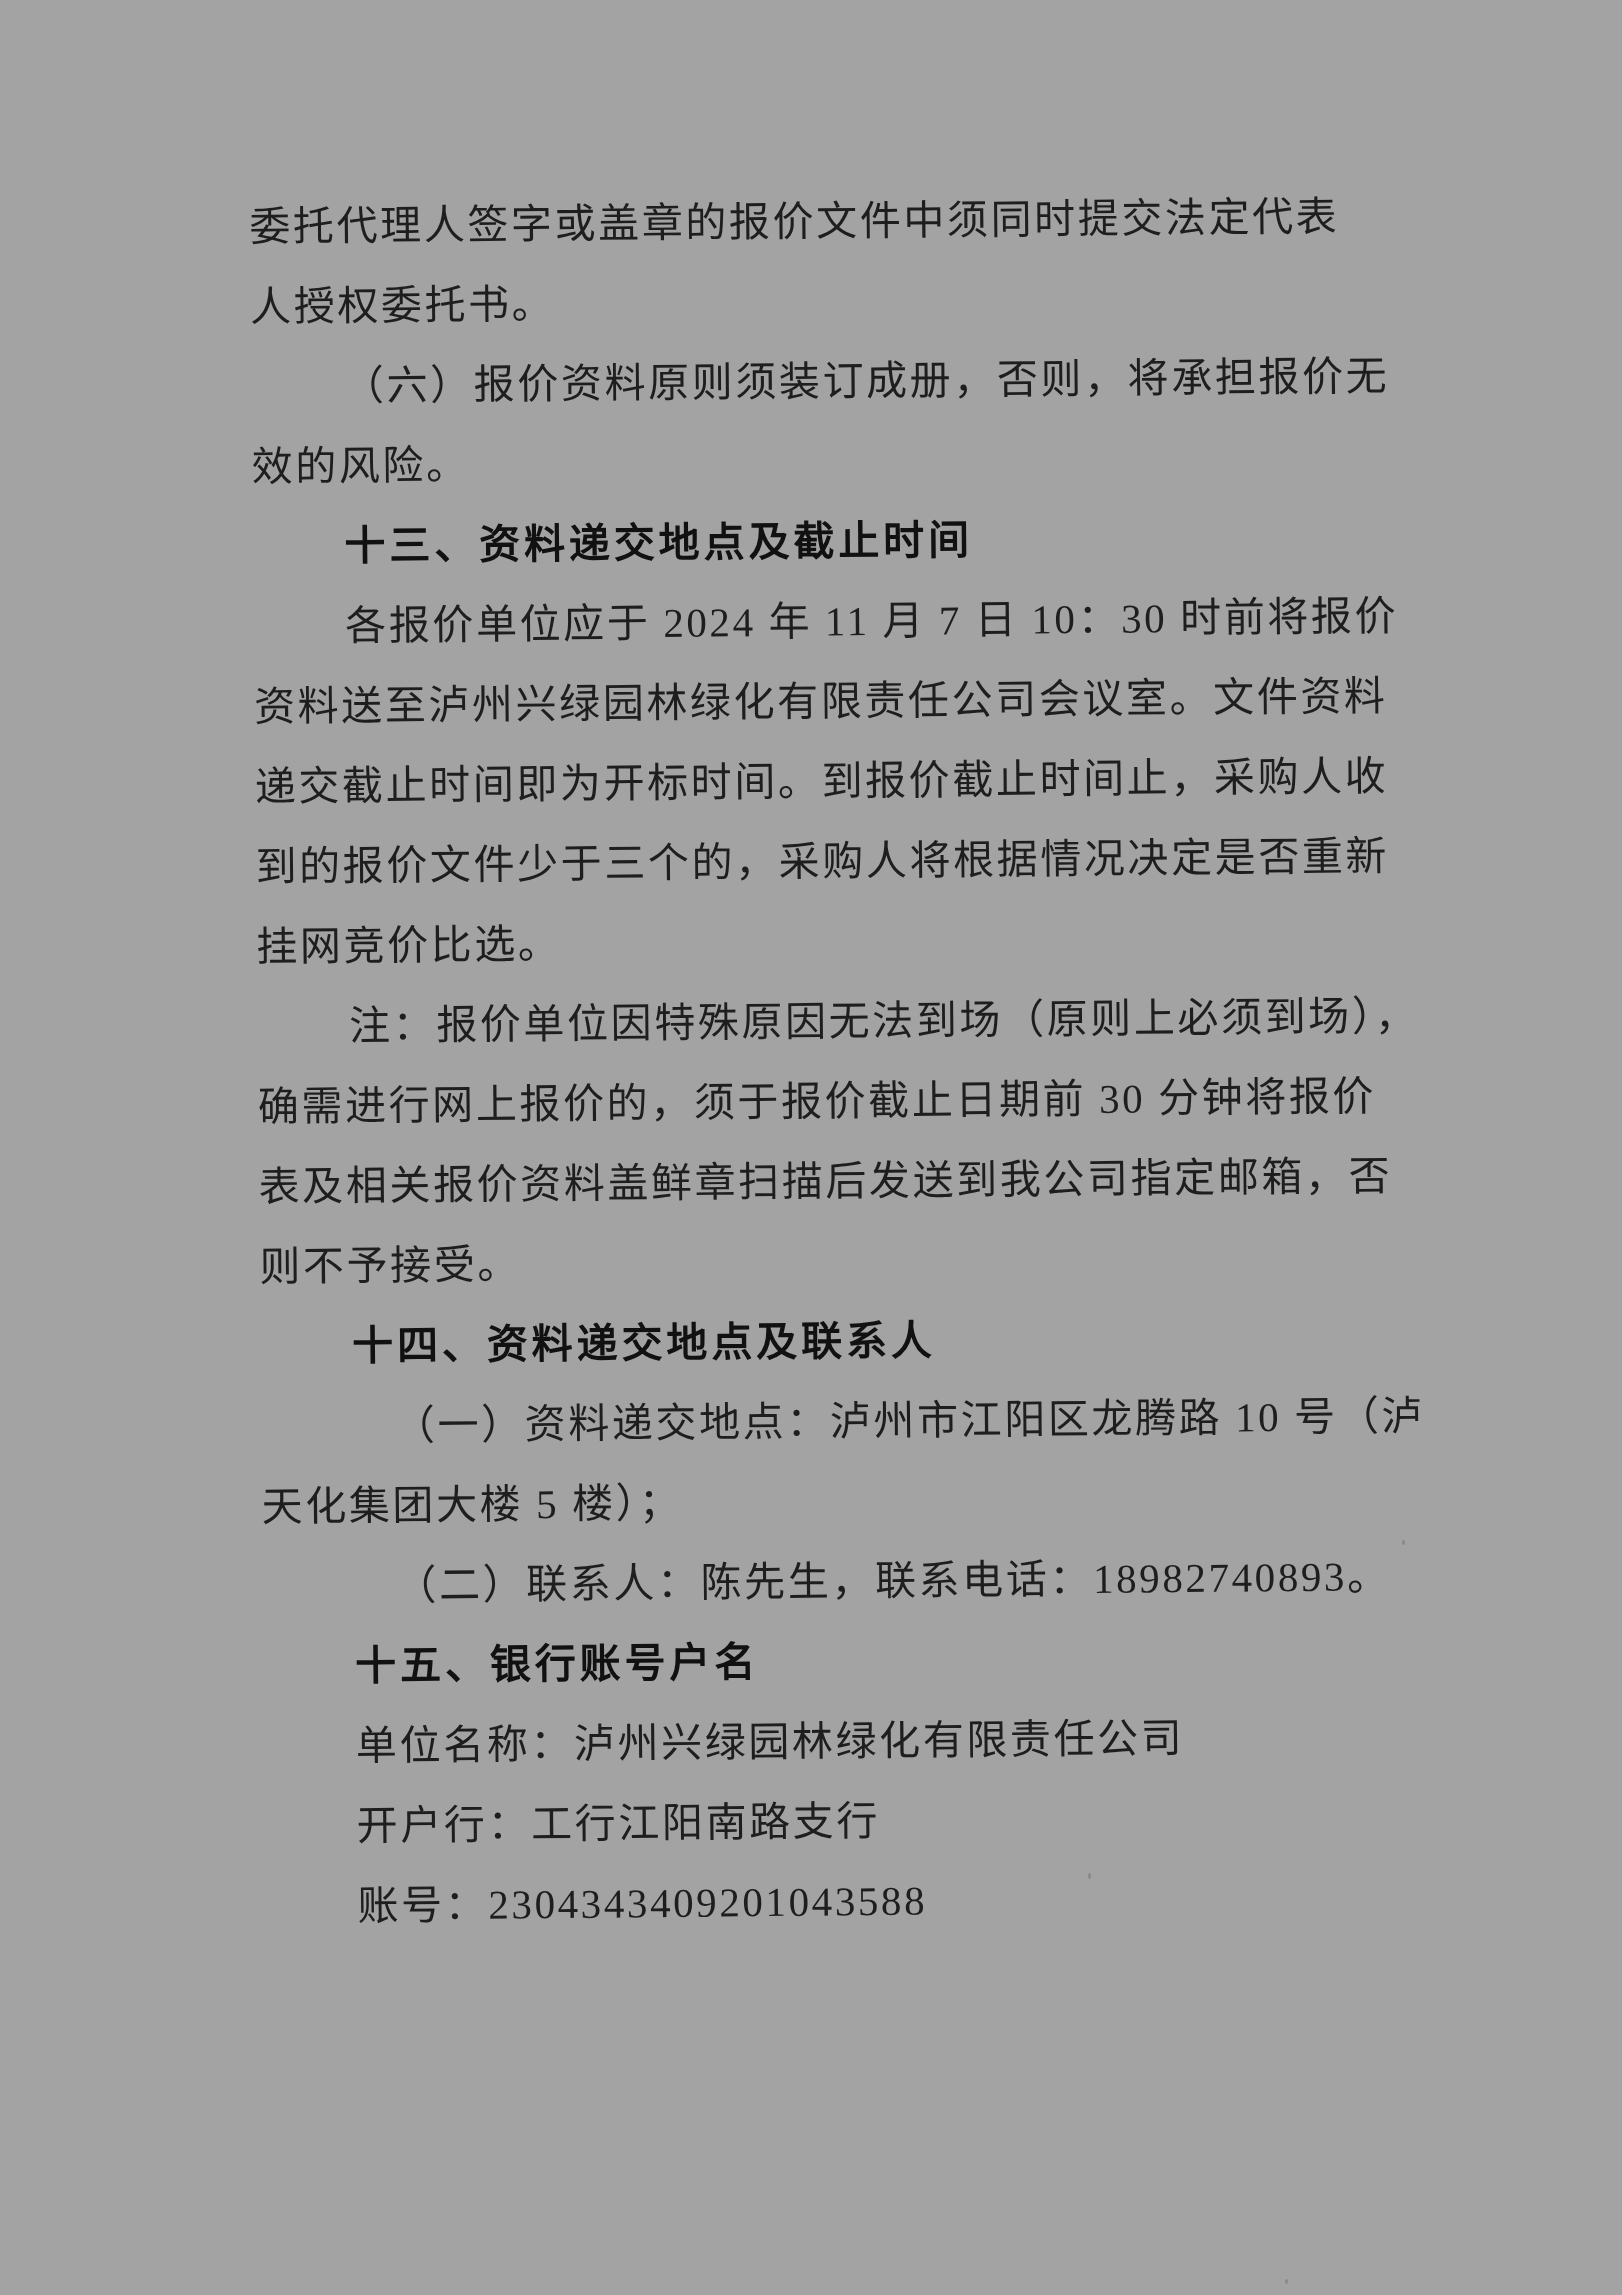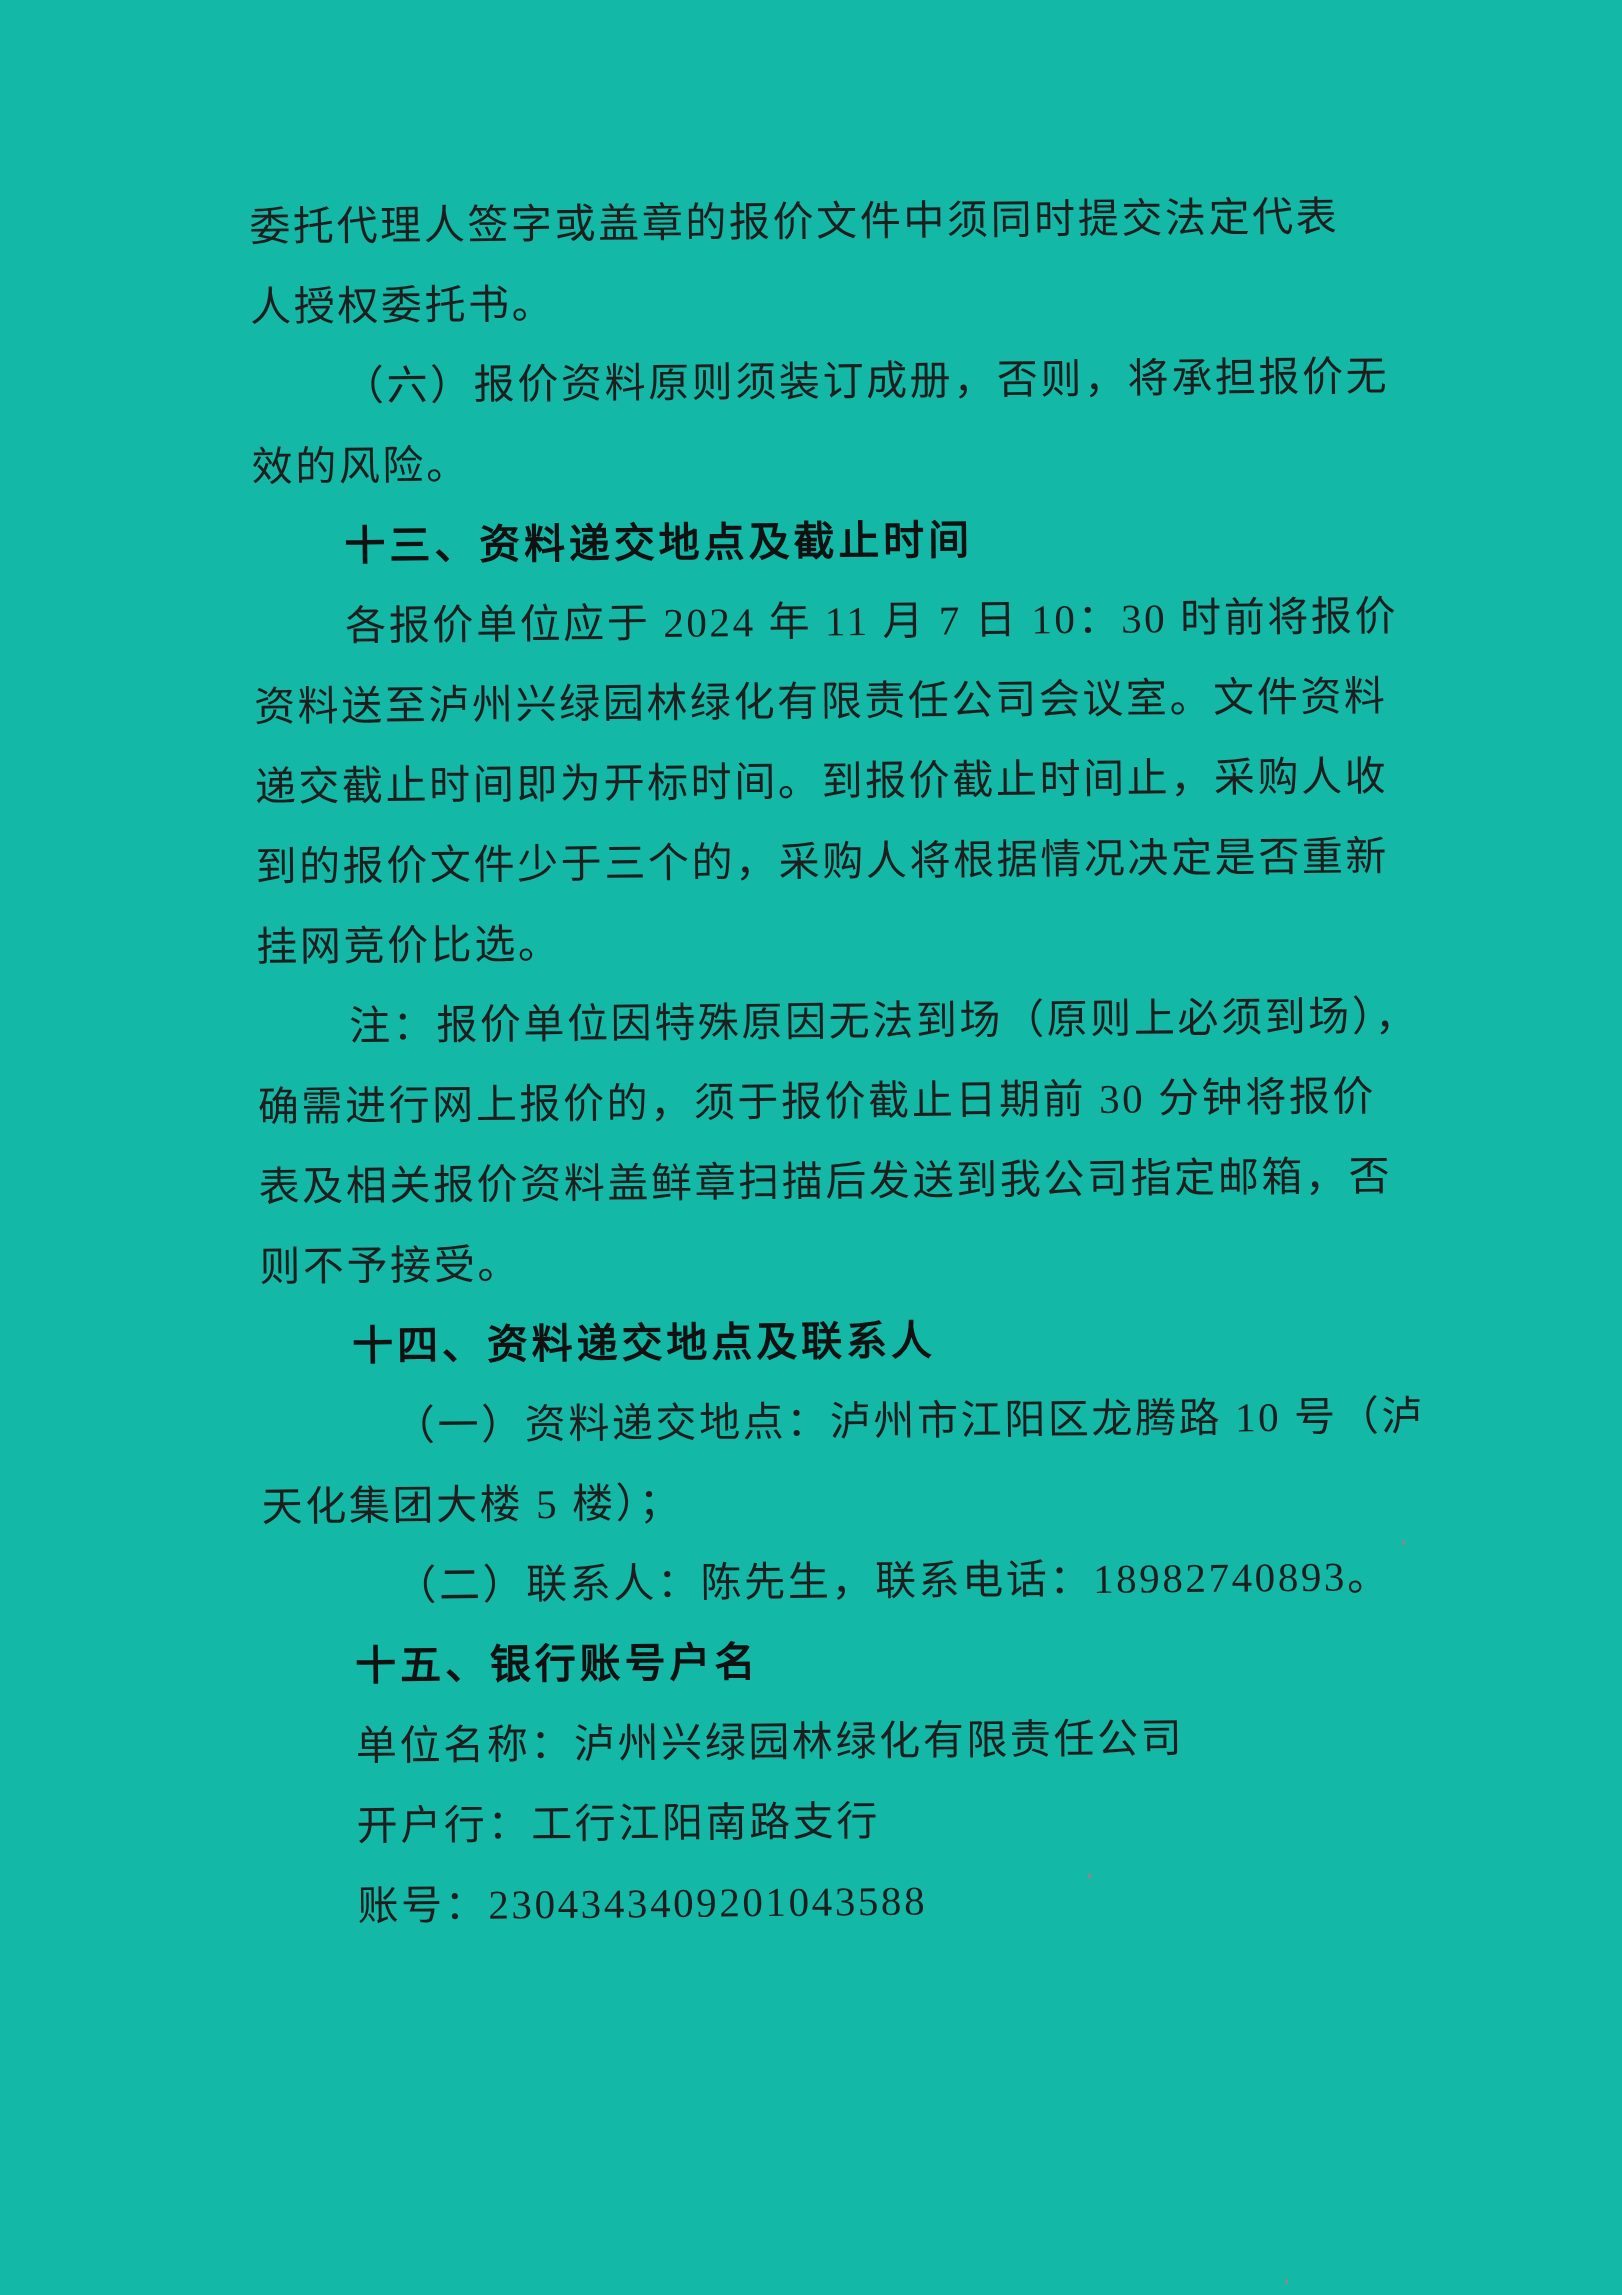--- a/index.html
+++ b/index.html
@@ -12,21 +12,21 @@
     background: #ffffff;
     position: relative;
     overflow: hidden;
     font-family: "Liberation Serif", "DejaVu Serif", serif;
   }
   .sheet {
     position: absolute;
     left: 0; top: 0;
     width: 1623px;
     height: 2295px;
-    background: #14b8a6;
+    background: #a3a3a3;
     overflow: hidden;
   }
   
   .textblock {
     position: absolute;
     left: 249px;
     top: 187px;
     width: 1132px;
     transform: rotate(-0.55deg);
     transform-origin: 0 0;

